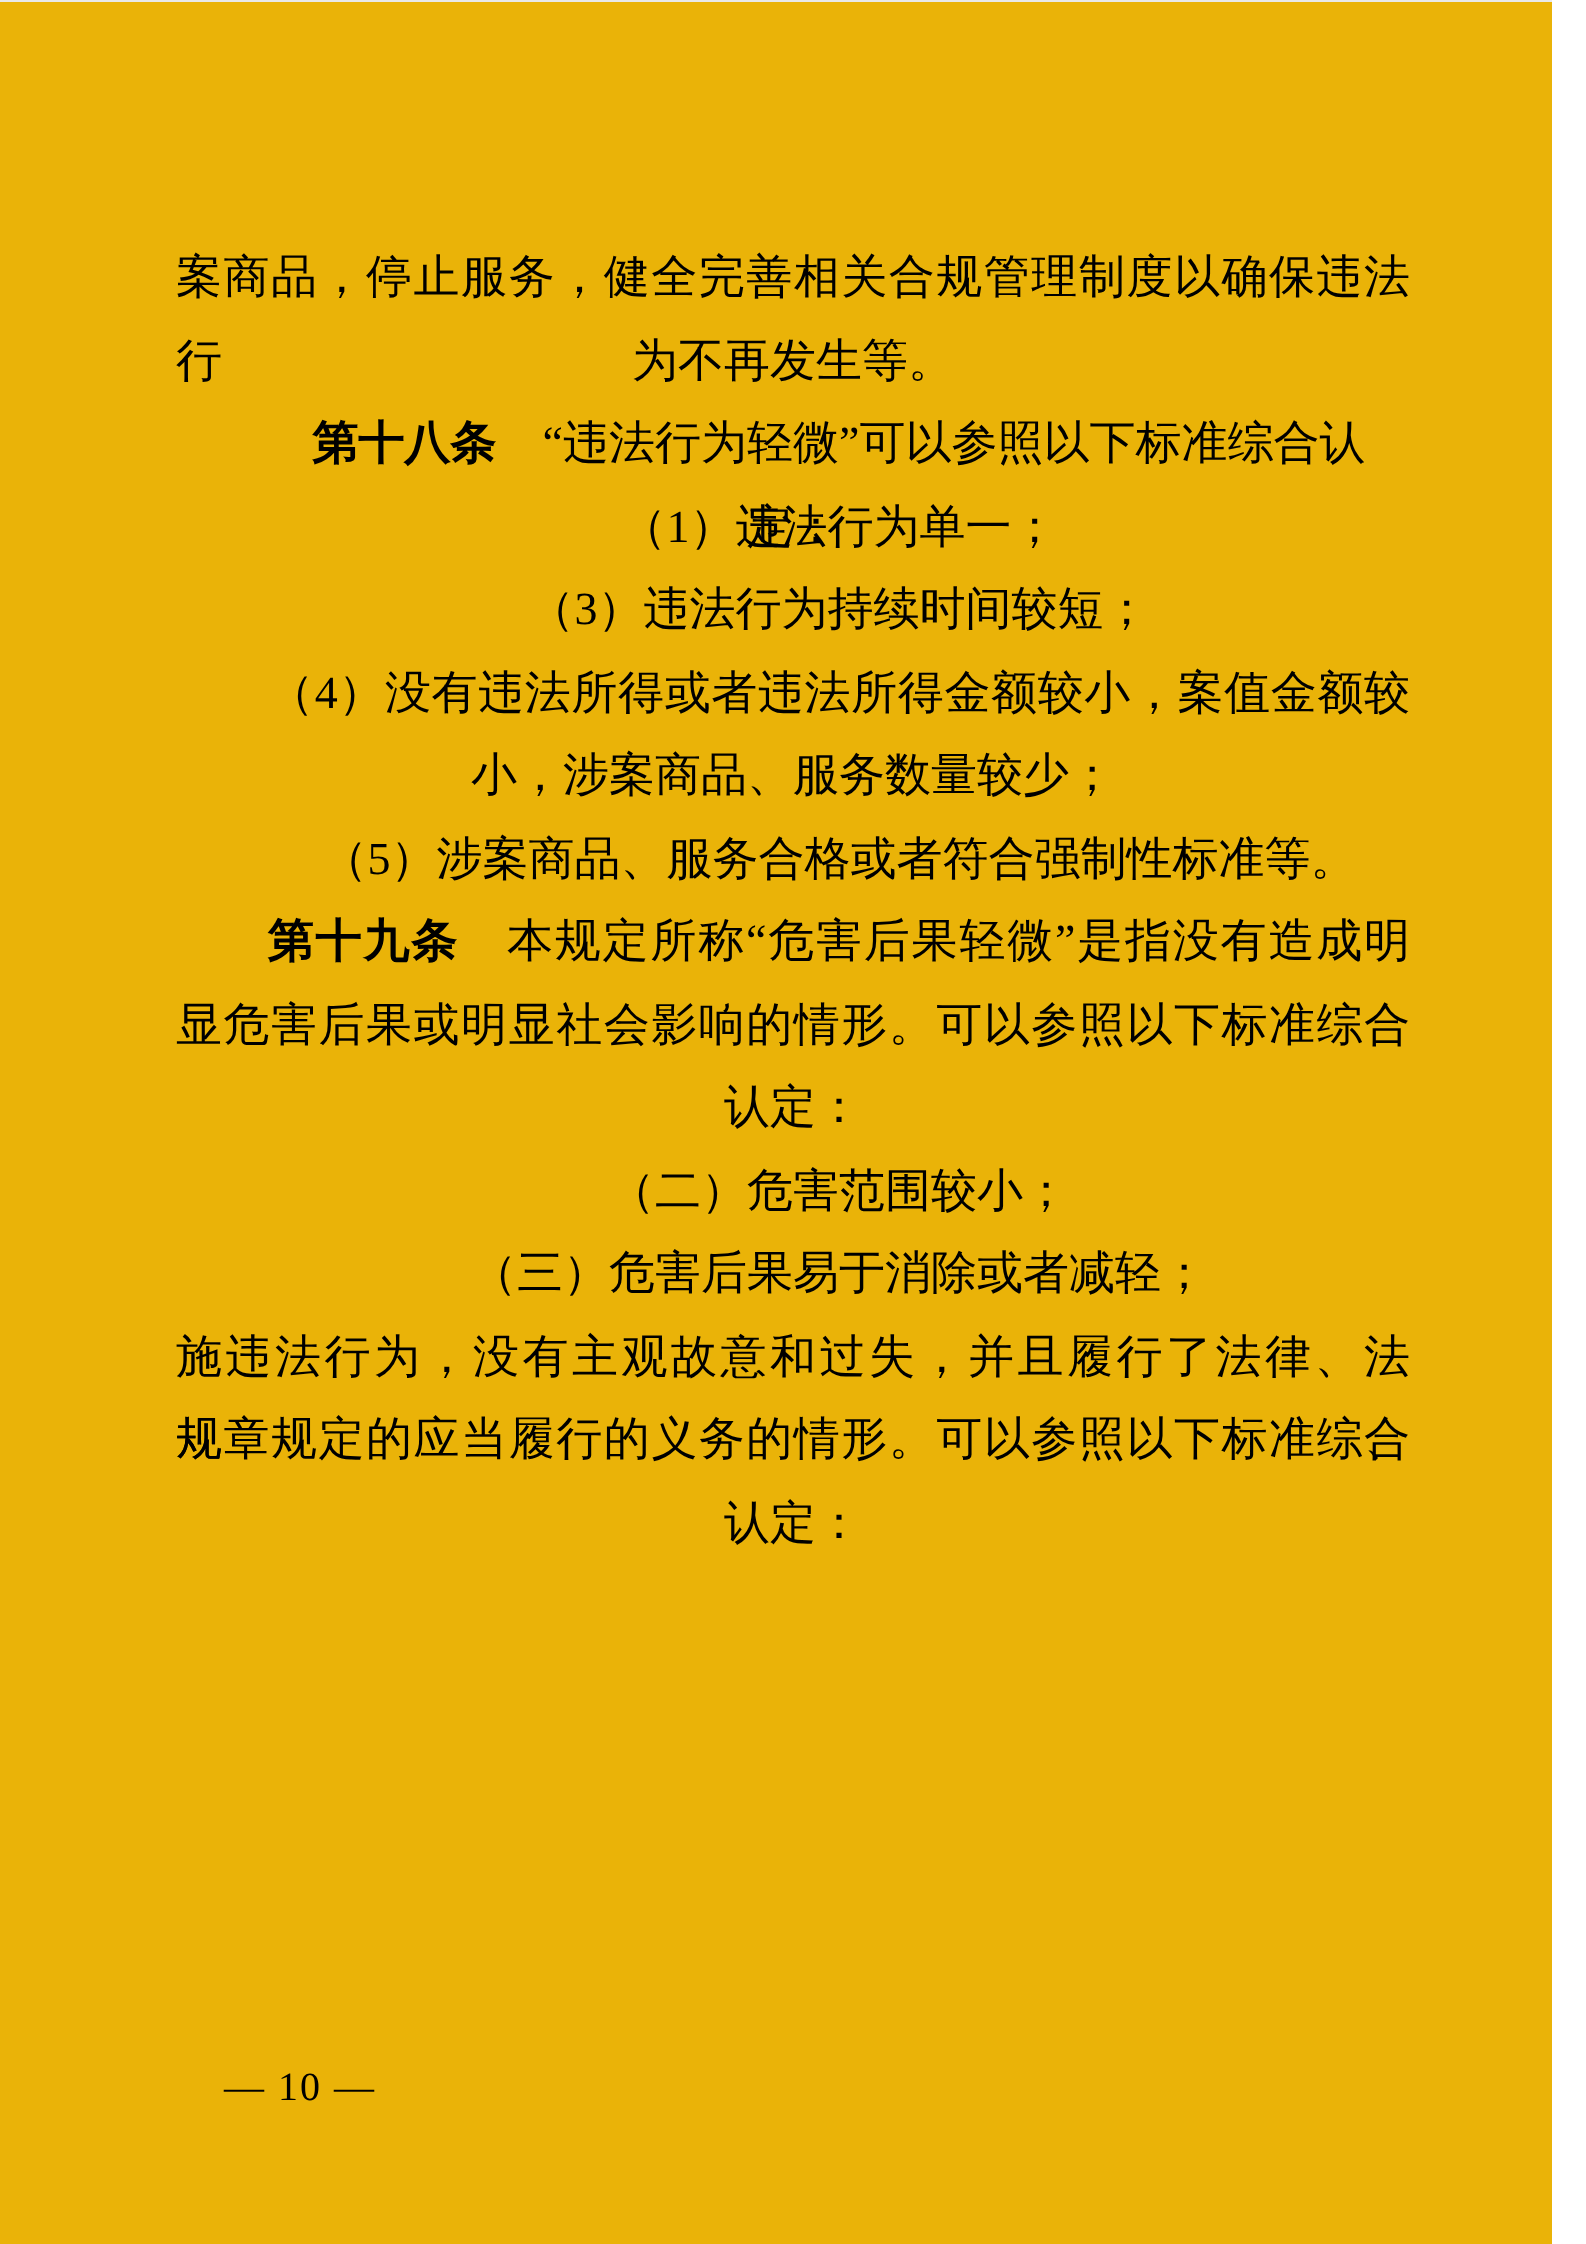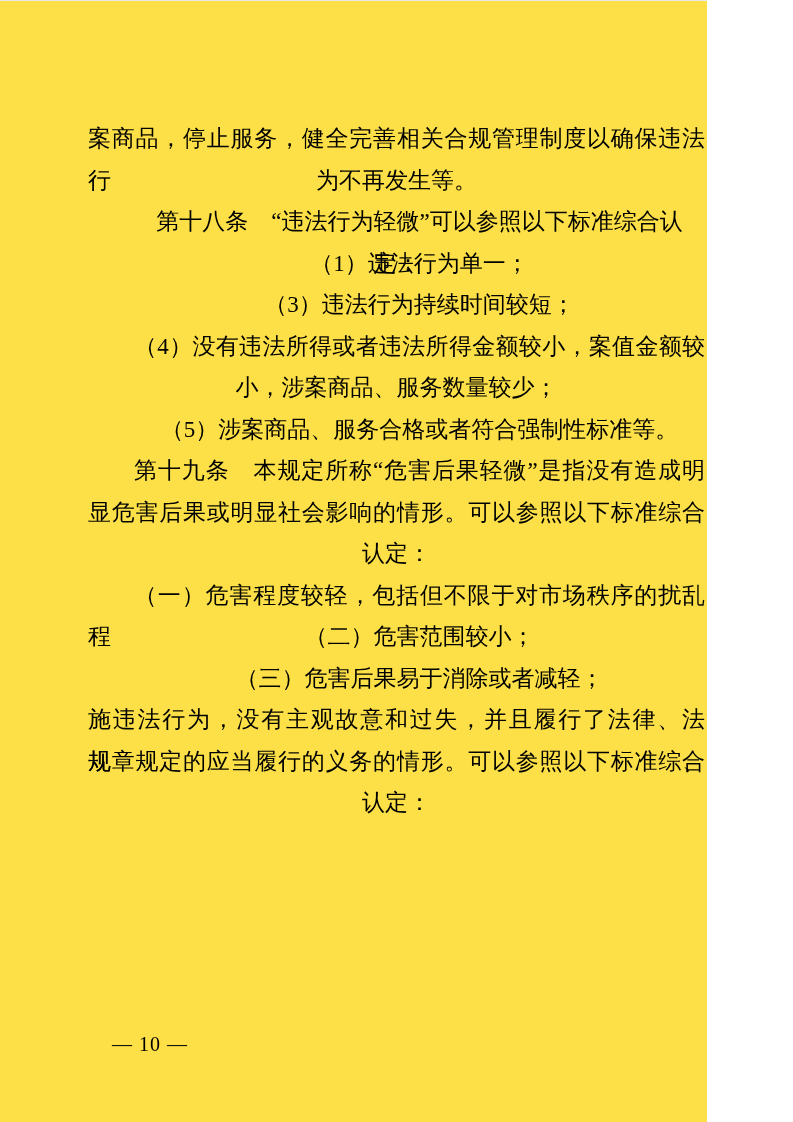--- a/index.html
+++ b/index.html
@@ -1,20 +1,20 @@
 <!DOCTYPE html>
 <html><head>
 <meta charset="utf-8">
 <style>
   html, body { margin: 0; padding: 0; background: #ffffff; }
   .page {
     position: relative;
-    width: 707px;
+    width: 776px;
     height: 1122px;
-    background: #fde047;
+    background: #eab308;
     color: #000000;
     font-family: "Liberation Serif", "DejaVu Serif", serif;
     overflow: hidden;
   }
   .page::before {
     content: "";
     position: absolute;
     top: 0; left: 0; right: 0;
     height: 1px;
     background: #e9e9e9;
@@ -34,21 +34,21 @@
     letter-spacing: 0;
   }
   .line.fill {
     text-align: justify;
     text-align-last: justify;
   }
   .line.indent {
     text-indent: 2em;
   }
   .line b.art {
-    font-weight: 400;
+    font-weight: 700;
     font-family: "Liberation Serif", "DejaVu Serif", serif;
   }
   .page-footer {
     position: absolute;
     left: 112px;
     top: 1032px;
     font-size: 20px;
     line-height: 24px;
     color: #000000;
     letter-spacing: 1px;
@@ -63,21 +63,20 @@
       <div class="line">为不再发生等。</div>
       <div class="line indent"><b class="art">第十八条</b>　“违法行为轻微”可以参照以下标准综合认定：</div>
       <div class="line indent">（1）违法行为单一；</div>
       <div class="line indent">（3）违法行为持续时间较短；</div>
       <div class="line fill indent">（4）没有违法所得或者违法所得金额较小，案值金额较</div>
       <div class="line">小，涉案商品、服务数量较少；</div>
       <div class="line indent">（5）涉案商品、服务合格或者符合强制性标准等。</div>
       <div class="line fill indent"><b class="art">第十九条</b>　本规定所称“危害后果轻微”是指没有造成明</div>
       <div class="line fill">显危害后果或明显社会影响的情形。可以参照以下标准综合</div>
       <div class="line">认定：</div>
-      <div class="line fill indent">（一）危害程度较轻，包括但不限于对市场秩序的扰乱程</div>
       <div class="line indent">（二）危害范围较小；</div>
       <div class="line indent">（三）危害后果易于消除或者减轻；</div>
       <div class="line fill">施违法行为，没有主观故意和过失，并且履行了法律、法规、</div>
       <div class="line fill">规章规定的应当履行的义务的情形。可以参照以下标准综合</div>
       <div class="line">认定：</div>
     </main>
   <footer class="page-footer">
     <span>— 10 —</span>
   </footer>
 </div>

